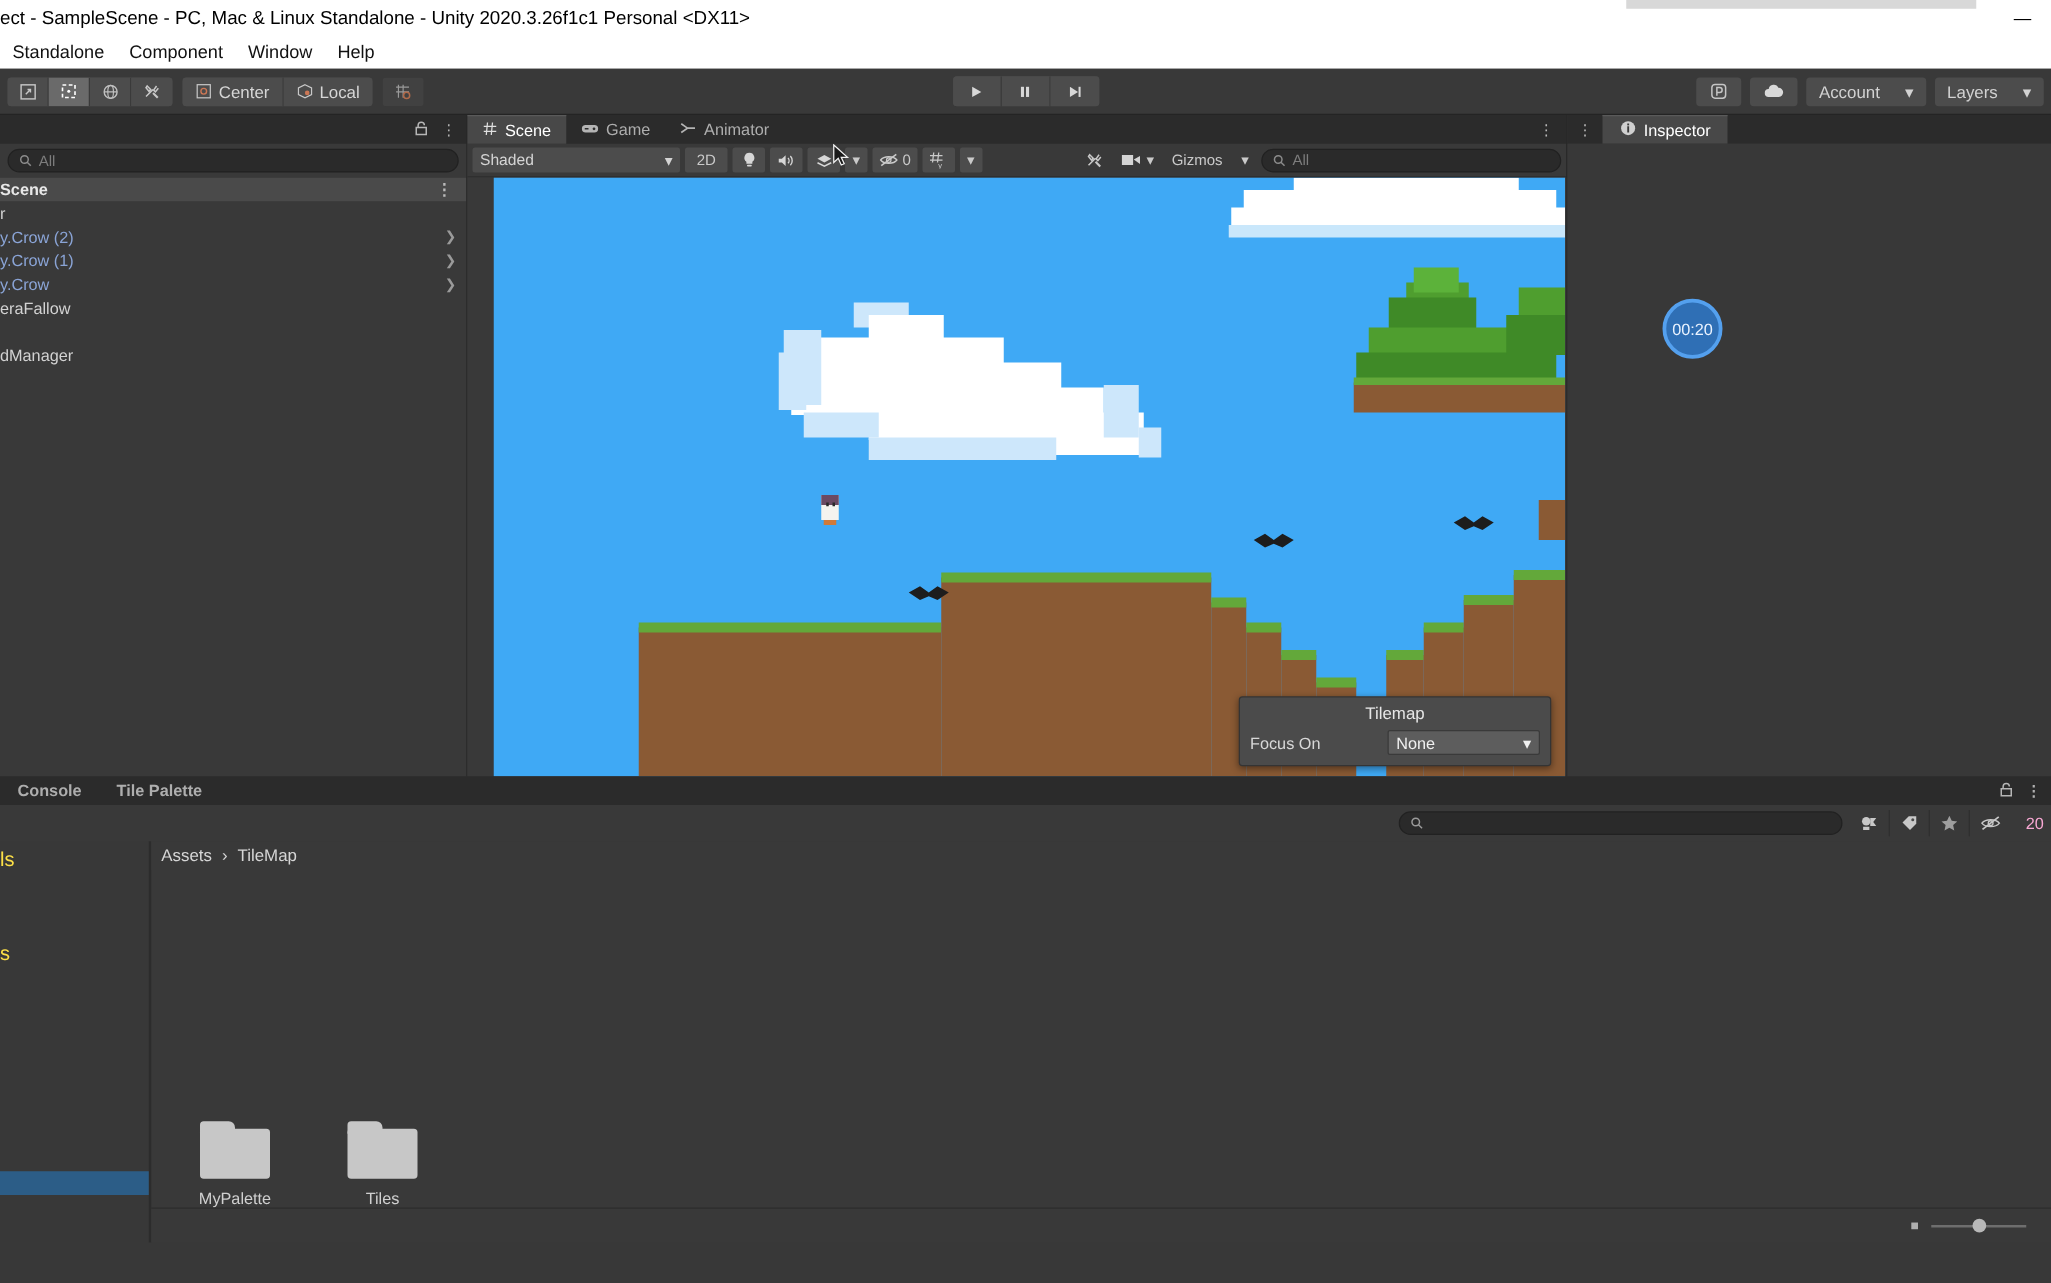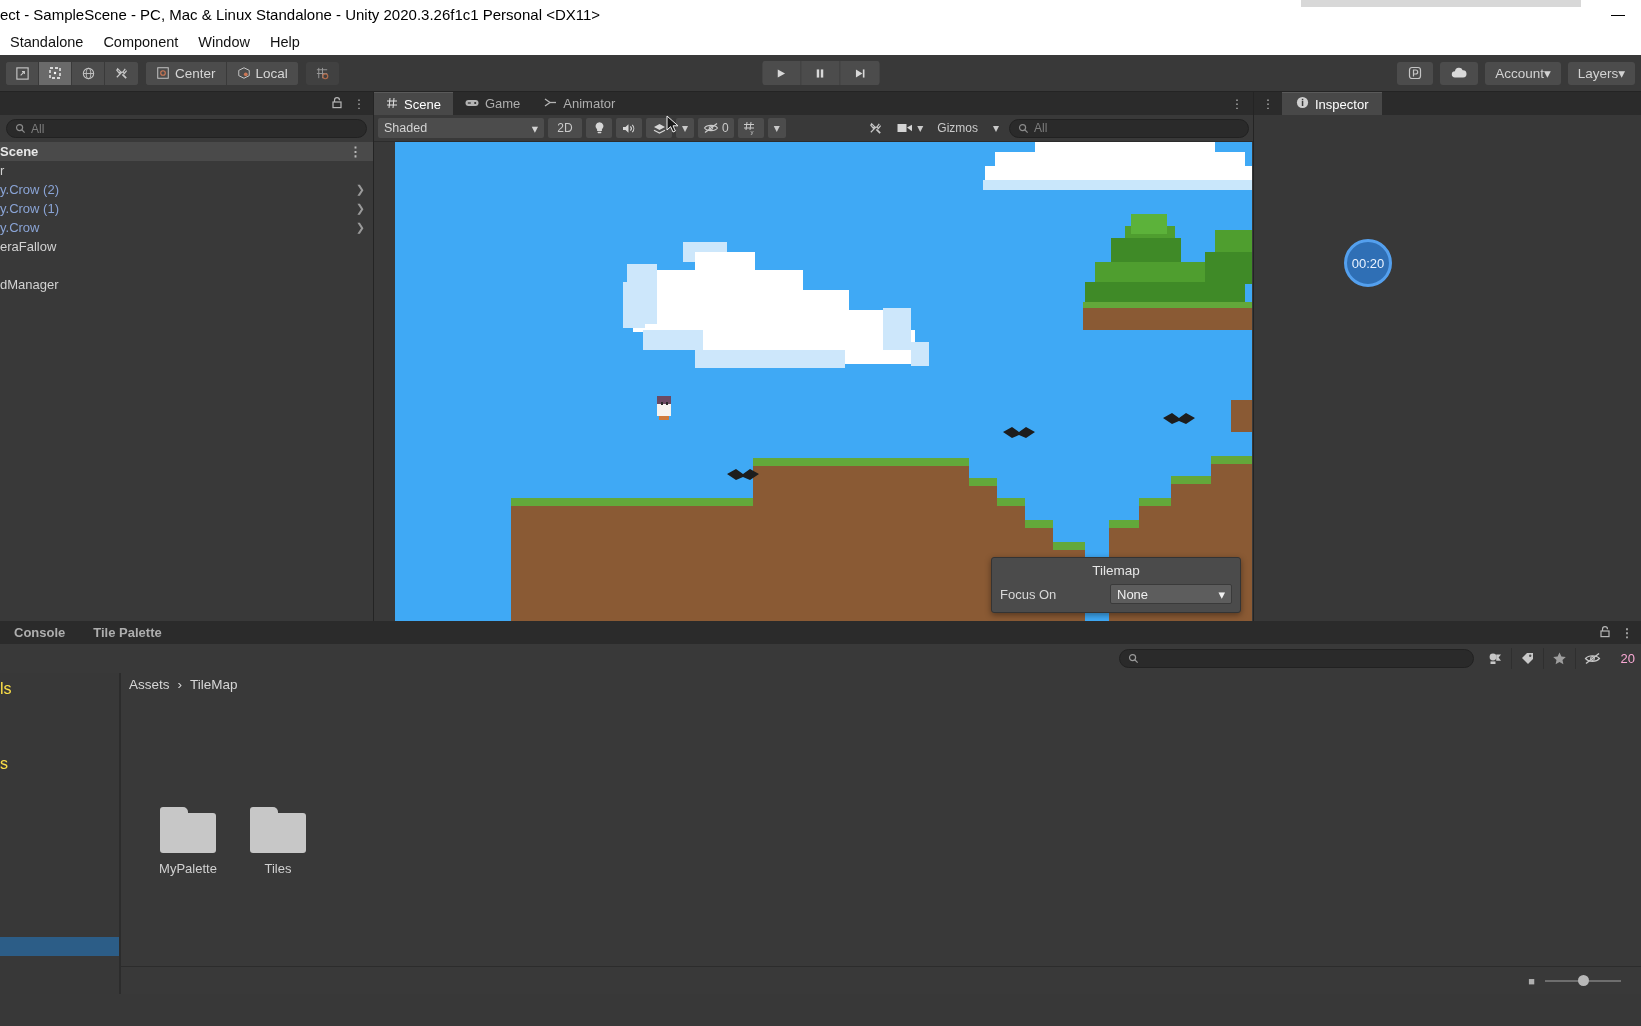--- a/index.html
+++ b/index.html
@@ -46,21 +46,21 @@
     font-size: 13px;
   }
   .tbtn:last-child { border-right: none; }
   .tbtn.on { background: #6a6a6a; color: #ffffff; }
   .tbtn.dim { color: #8b8b8b; background:#414141; }
   .tbtn svg { display:block; }
   .labeled { gap: 5px; font-size: 13.5px; color: #d6d6d6; padding: 0 10px; }
   .play-group { position: absolute; left: 50%; transform: translateX(-50%); display:flex; }
   .play-group .tbtn { min-width: 39px; height: 24px; background:#4c4c4c;}
   .right-group { margin-left: auto; display: flex; align-items: center; gap: 7px; }
-  .rbtn { height: 23px; background: #4c4c4c; border-radius: 3px; display:flex; align-items:center; justify-content:center; padding: 0 10px; gap:0; font-size:13.5px; color:#d2d2d2; }
+  .rbtn { height: 23px; background: #4c4c4c; border-radius: 3px; display:flex; align-items:center; justify-content:center; padding: 0 10px; gap:20px; font-size:13.5px; color:#d2d2d2; }
   .cursor-arrow { position: absolute; left: 666px; top: 60px; z-index: 60; }
 
   
   .workspace { display: flex; height: 529px; background:#383838; }
 
   
   .hierarchy { width: 374px; background: #383838; display: flex; flex-direction: column; border-right:1px solid #242424;}
   .panel-tabrow { height: 23px; background: #2b2b2b; display: flex; align-items: center; position: relative; }
   .panel-tabrow .right-ico { margin-left:auto; display:flex; align-items:center; gap:10px; padding-right:8px; color:#b0b0b0; }
   .h-search-row { height: 27px; display:flex; align-items:center; padding: 2px 6px; background:#393939;}
@@ -99,21 +99,21 @@
   .tmo-dd { width:122px; height:20px; background:#5d5d5d; border:1px solid #3a3a3a; border-radius:2px;
             display:flex; align-items:center; justify-content:space-between; padding:0 6px; font-size:13px; color:#f0f0f0;}
 
   
   .inspector { width: 388px; background:#383838; display:flex; flex-direction:column; border-left:1px solid #242424;}
   .insp-tabrow { height:23px; background:#2b2b2b; display:flex; align-items:center;}
   .insp-tab { height:23px; display:flex; align-items:center; gap:6px; padding:0 14px; background:#484848; color:#fff; font-size:13px; border-top:1px solid #5a5a5a;}
   .insp-dots { padding: 0 8px; color:#b9b9b9; order:-1;}
   .insp-body { flex:1; background:#383838; position:relative;}
   .timer-badge {
-    position:absolute; left: 90px; top: 124px; width:48px; height:48px; border-radius:50%;
+    position:absolute; left: 76px; top: 124px; width:48px; height:48px; border-radius:50%;
     background:#2f6fb5; border:3px solid #54a0ee; display:flex; align-items:center; justify-content:center;
     color:#eaf3ff; font-size:13px;
   }
 
   
   .bottom { height: 373px; display:flex; flex-direction:column; background:#383838; }
   .bot-tabrow { height: 23px; background:#2b2b2b; display:flex; align-items:center; position:relative;font-weight:bold;}
   .bot-tab { height:23px; display:flex; align-items:center; padding:0 14px; font-size:13px; color:#aeaeae;}
   .bot-tabrow .right-ico { margin-left:auto; display:flex; align-items:center; gap:10px; padding-right:8px; color:#b0b0b0;}
   .proj-toolbar { height: 29px; background:#393939; display:flex; align-items:center; padding: 0 6px; }
@@ -121,21 +121,21 @@
                  display:flex; align-items:center; gap:6px; padding:0 8px; margin-left:auto; color:#7d7d7d; font-size:12px;}
   .proj-filters { display:flex; align-items:center; margin-left: 6px; }
   .fbtn { width:32px; height:21px; display:flex; align-items:center; justify-content:center; color:#c0c0c0; border-right:1px solid #2f2f2f;}
   .hidecount { display:flex; align-items:center; gap:20px; margin-left:8px; color:#f9a8d4; font-size:13px;text-align:center;}
   .proj-body { flex:1; display:flex; background:#383838;}
   .proj-tree { width: 120px; background:#383838; border-right:1px solid #2c2c2c; padding-top:6px; position:relative;}
   .tree-row { height:19px; display:flex; align-items:center; padding-left:0px; font-size:16px; color:#fde047;}
   .tree-sel { position:absolute; left:0; bottom: 38px; width: 119px; height:19px; background:#2c5d87;}
   .proj-content { flex:1; background:#393939; display:flex; flex-direction:column; border-left:1px solid #2c2c2c;}
   .breadcrumb { height:23px; display:flex; align-items:center; gap:8px; padding: 0 8px; font-size:13.5px; color:#d6d6d6; background:#393939;}
-  .grid-area { flex:1; padding: 20px 0 0 22px; display:flex; align-items:center;}
+  .grid-area { flex:1; padding: 20px 0 0 22px; display:flex; gap:28px; align-items:flex-end;}
   .asset { width: 90px; display:flex; flex-direction:column; align-items:center; gap:8px;}
   .folder-ico { width:56px; height:46px; position:relative;}
   .folder-ico .body { position:absolute; left:0; bottom:0; width:56px; height:40px; background:#c7c7c7; border-radius:3px;}
   .folder-ico .tab { position:absolute; left:0; top:0; width:28px; height:10px; background:#c7c7c7; border-radius:3px 5px 0 0;}
   .asset-label { font-size:13px; color:#d0d0d0; text-align:center;}
   .proj-footer { height:28px; background:#393939; border-top:1px solid #2c2c2c; display:flex; align-items:center; justify-content:flex-end; padding-right:20px;}
   .slider { width:76px; height:2px; background:#6e6e6e; position:relative;}
   .slider .knob { position:absolute; left:44%; top:-5px; width:11px; height:11px; border-radius:50%; background:#b8b8b8;}
   .slider-ico { margin-right:10px; color:#b0b0b0; font-size:11px;}
 </style>

